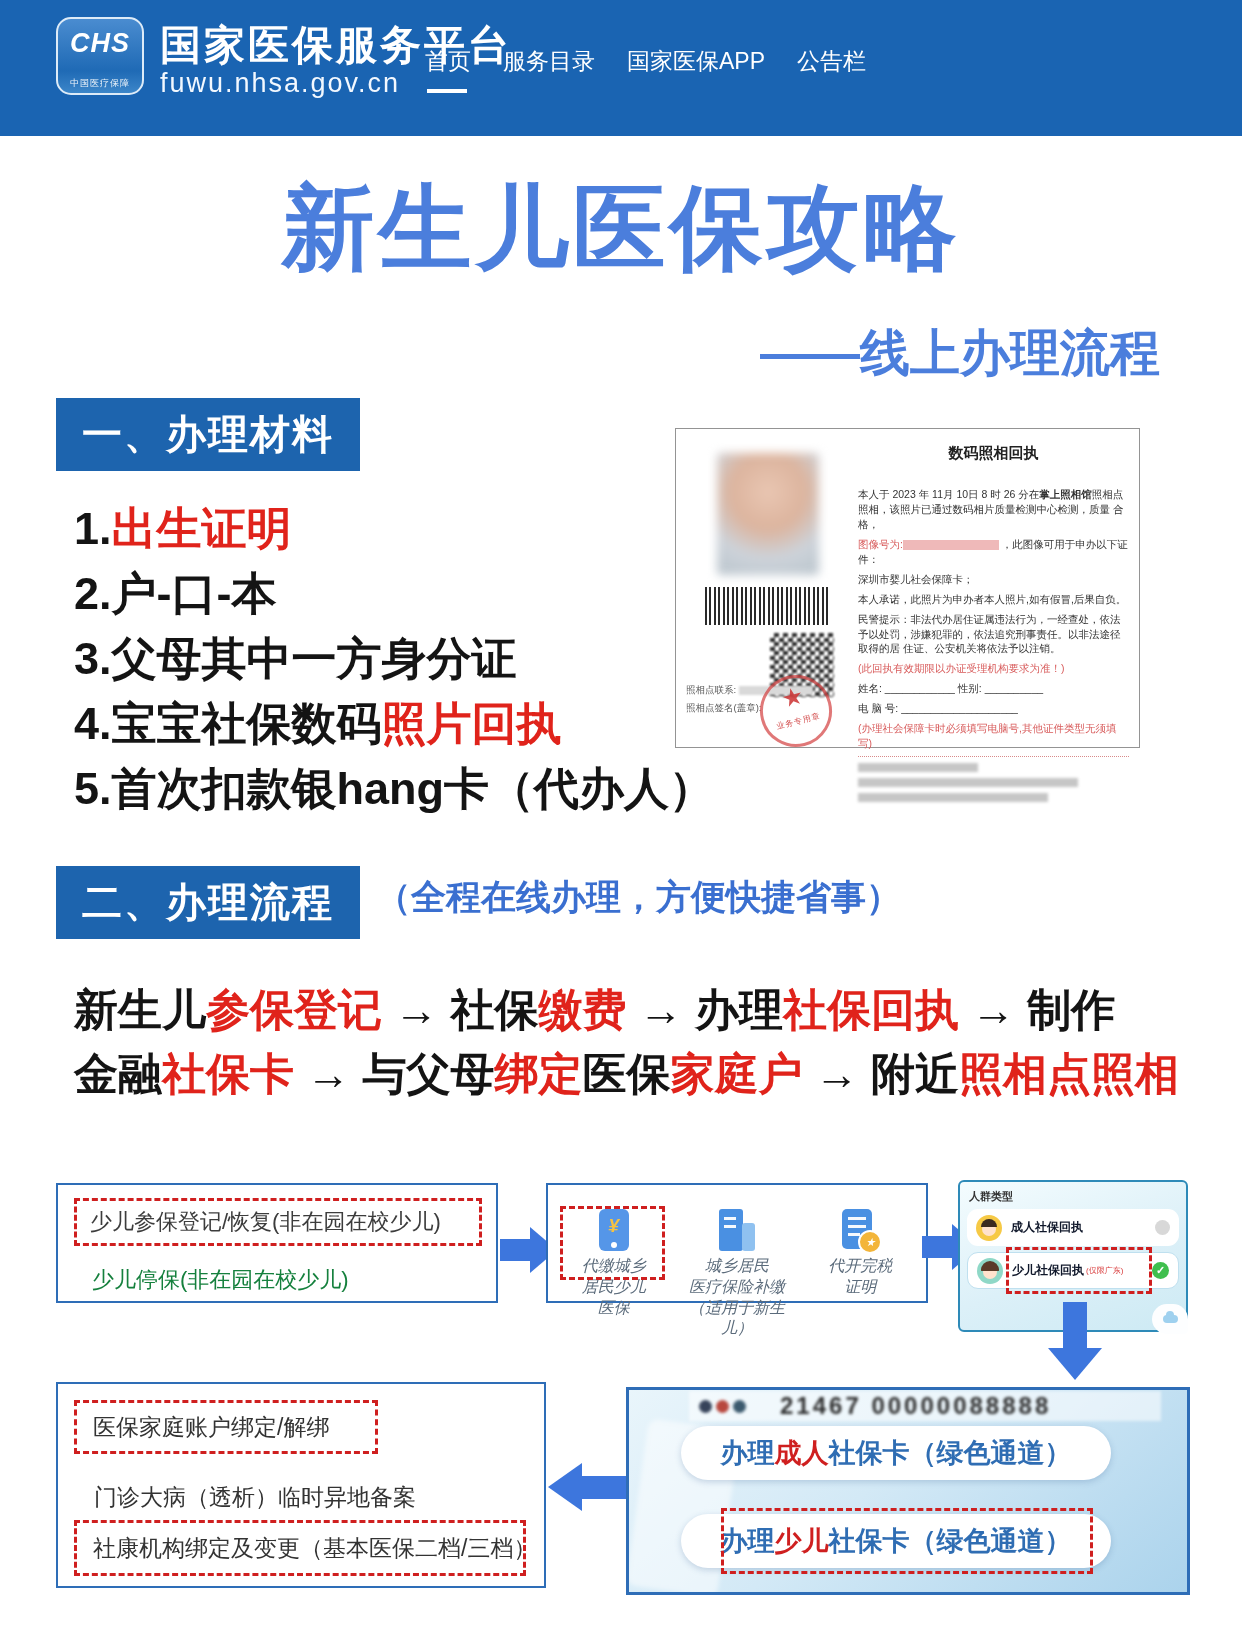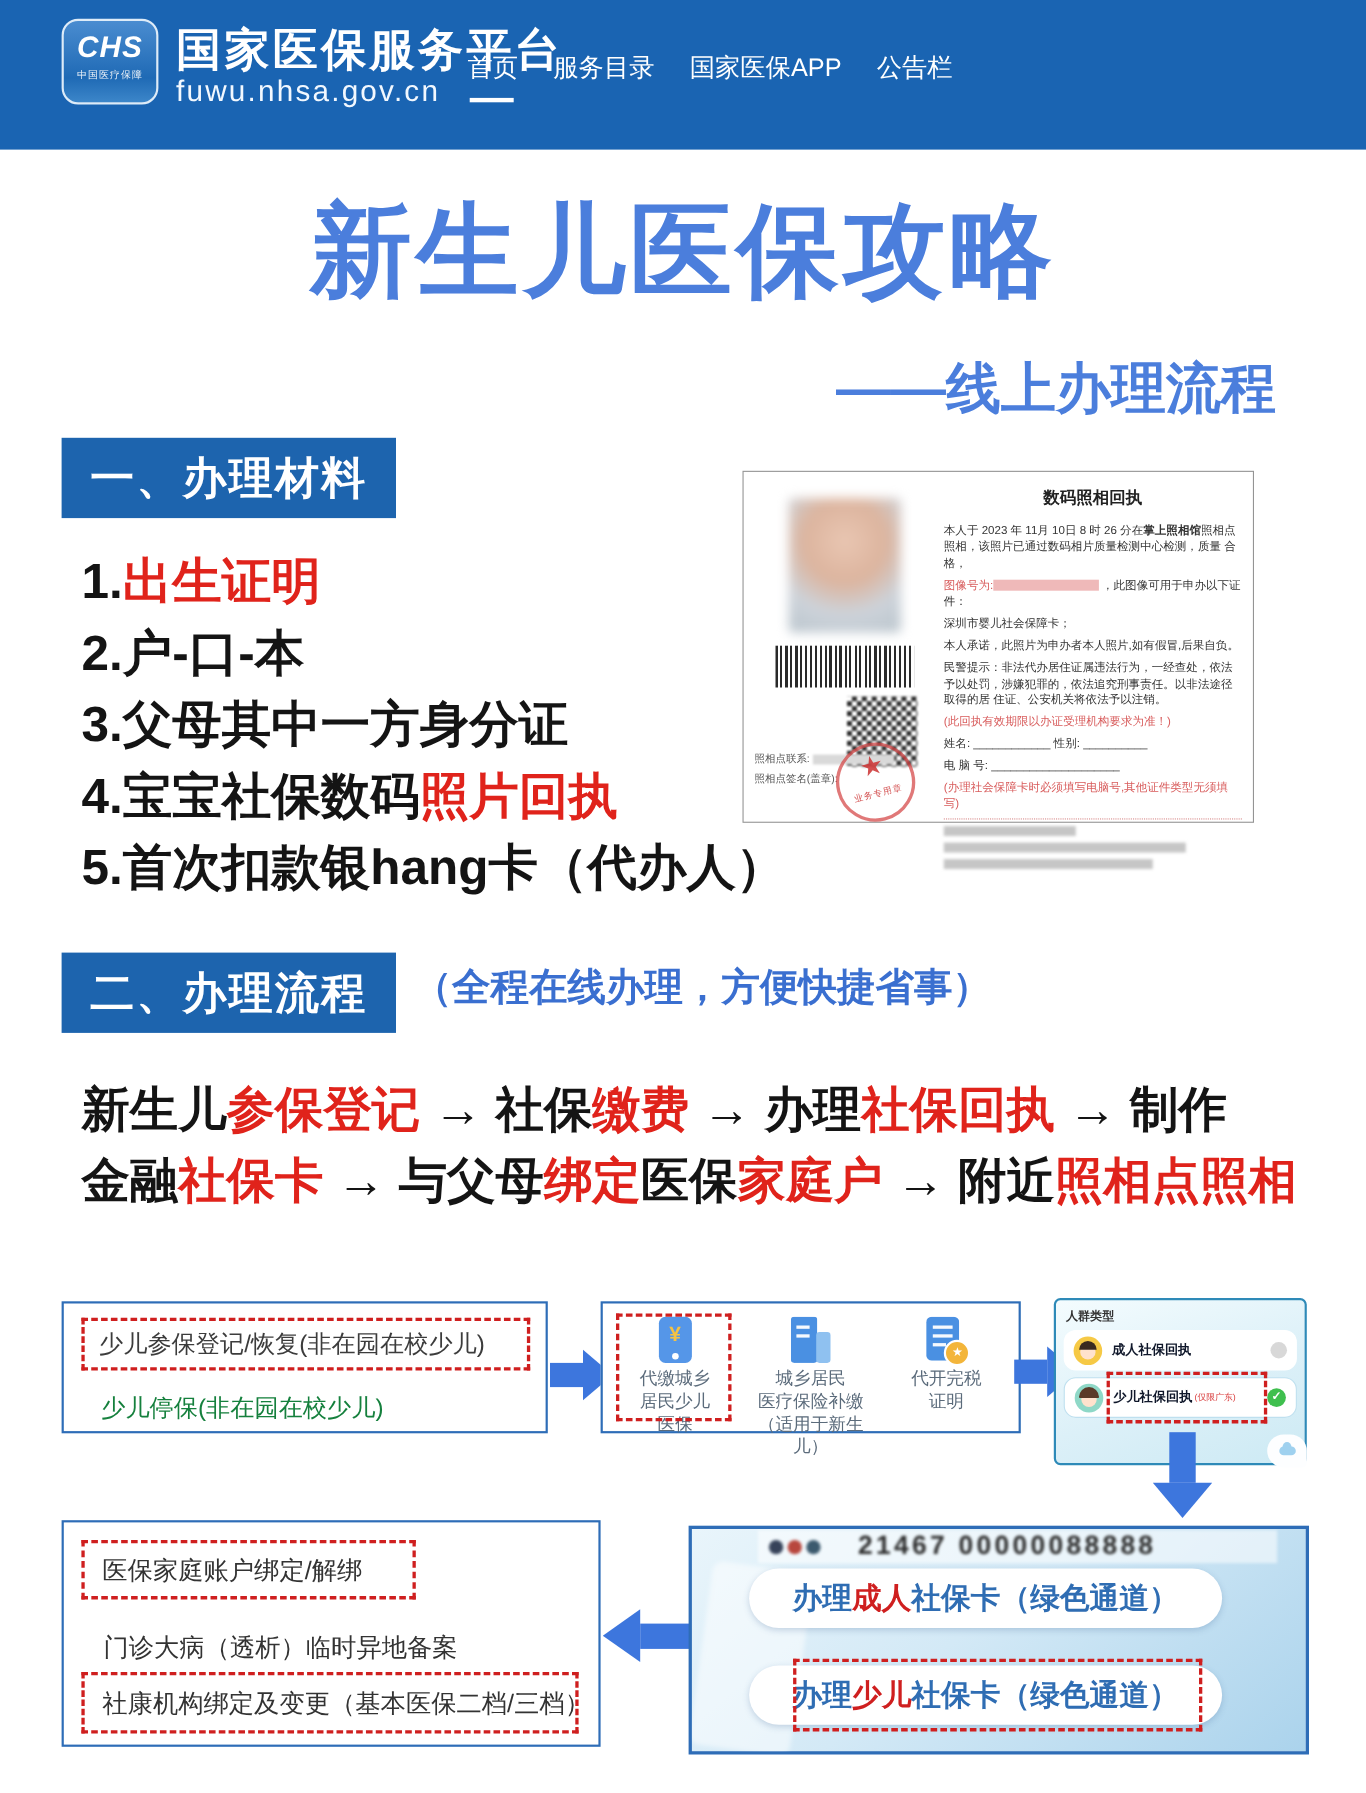--- a/index.html
+++ b/index.html
@@ -5,21 +5,21 @@
   html,body{margin:0;padding:0;background:#fff;}
   .page{position:relative;width:1242px;height:1630px;background:#fff;overflow:hidden;
         font-family:"Liberation Sans",sans-serif;}
 
   
   .site-header{position:absolute;left:0;top:0;width:1242px;height:136px;background:#1a64b2;}
   .logo-badge{position:absolute;left:56px;top:17px;width:88px;height:78px;border:2px solid #ddebf8;
     border-radius:15px;background:linear-gradient(180deg,#4a8cd0 0%,#1f6ab5 70%,#3c86c9 100%);
     color:#fff;text-align:center;box-sizing:border-box;}
   .logo-chs{font-style:italic;font-weight:bold;font-size:27px;margin-top:9px;letter-spacing:1px;}
-  .logo-sub{font-size:9px;opacity:.92;margin-top:3px;letter-spacing:1px;}
+  .logo-sub{font-size:9px;opacity:.92;margin-top:18px;letter-spacing:1px;}
   .site-name{position:absolute;left:160px;top:18px;font-size:41px;font-weight:bold;color:#fff;letter-spacing:3px;}
   .site-url{position:absolute;left:160px;top:68px;font-size:27px;color:#f2f8ff;letter-spacing:2px;}
   .nav{position:absolute;left:425px;top:46px;display:flex;gap:32px;}
   .nav-item{color:#fff;font-size:23px;position:relative;padding-bottom:16px;cursor:pointer;white-space:nowrap;}
   .nav-item.active::after{content:"";position:absolute;left:2px;bottom:0;width:40px;height:4px;background:#fff;}
 
   
   .hero-title{position:absolute;top:166px;left:0;width:100%;text-align:center;
     font-size:93px;font-weight:900;color:#4b7edc;letter-spacing:4px;}
   .hero-subtitle{position:absolute;top:320px;right:82px;font-size:50px;font-weight:800;color:#4b7edc;}
@@ -53,35 +53,35 @@
     background:repeating-conic-gradient(#2f2f2f 0% 25%,#fff 0% 50%);background-size:9px 9px;
     filter:blur(.8px);}
   .doc-contact{position:absolute;bottom:42px;left:-2px;font-size:9.5px;color:#555;white-space:nowrap;}
   .contact-bar{display:inline-block;width:74px;height:9px;background:#d9d9d9;filter:blur(1px);vertical-align:middle;}
   .doc-sign{position:absolute;bottom:24px;left:-2px;font-size:9.5px;color:#555;white-space:nowrap;}
   .stamp{position:absolute;right:16px;bottom:-8px;width:72px;height:72px;border:3px solid rgba(211,62,62,.7);
     border-radius:50%;transform:rotate(-14deg);color:rgba(203,48,48,.85);text-align:center;box-sizing:border-box;}
   .stamp .star{font-size:24px;line-height:38px;}
   .stamp .stxt{font-size:8px;letter-spacing:1px;}
   .doc-right{flex:1;padding-left:10px;font-size:10.5px;line-height:1.42;color:#333;}
-  .doc-title{text-align:center;font-size:15px;font-weight:bold;color:#222;margin:3px 0 12px;}
+  .doc-title{text-align:center;font-size:15px;font-weight:bold;color:#222;margin:3px 0 24px;}
   .doc-p{margin:0 0 5px;}
   .doc-red{color:#d85c5c;}
   .red-bar{display:inline-block;width:96px;height:10px;background:#efb9b9;vertical-align:middle;}
   .doc-dots{border-top:1px dotted #d88a8a;margin:3px 0 6px;}
   .blur-bar{height:9px;background:#c6c6c6;filter:blur(1.5px);margin-top:6px;}
 
   
   .shot{position:absolute;background:#fff;border:2px solid #2e6db7;box-sizing:border-box;}
   .box1{left:56px;top:1183px;width:442px;height:120px;}
   .box1-row1{position:absolute;left:16px;top:13px;width:408px;height:48px;border:3px dashed #cf1f1f;
     display:flex;align-items:center;padding-left:13px;font-size:22px;color:#3c3c3c;box-sizing:border-box;white-space:nowrap;}
   .box1-row2{position:absolute;left:34px;top:80px;font-size:22px;color:#15803d;white-space:nowrap;}
 
-  .box2{left:546px;top:1183px;width:382px;height:120px;display:flex;padding:12px 4px;}
+  .box2{left:546px;top:1183px;width:382px;height:120px;display:flex;padding:24px 4px;font-style:italic;}
   .svc{flex:1;display:flex;flex-direction:column;align-items:center;position:relative;
     font-size:16px;color:#5b6b7b;text-align:center;line-height:1.3;white-space:pre-line;}
   .svc .svc-label{margin-top:5px;}
   .svc.hl::after{content:"";position:absolute;left:8px;right:10px;top:-3px;bottom:-3px;border:3px dashed #cf1f1f;}
   .icon-phone{width:30px;height:42px;background:#5596e8;border-radius:6px;position:relative;flex:none;}
   .icon-phone::before{content:"¥";position:absolute;top:5px;left:0;right:0;text-align:center;
     color:#f6c242;font-weight:bold;font-size:19px;}
   .icon-phone::after{content:"";position:absolute;bottom:3px;left:50%;margin-left:-3px;width:6px;height:6px;
     background:#fff;border-radius:50%;}
   .icon-building{width:42px;height:42px;position:relative;flex:none;}

